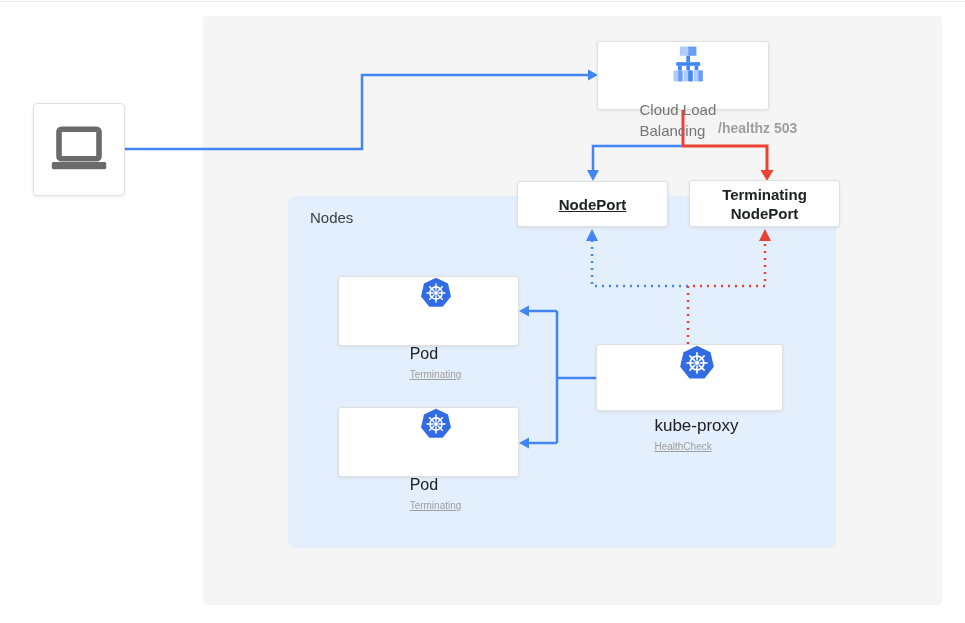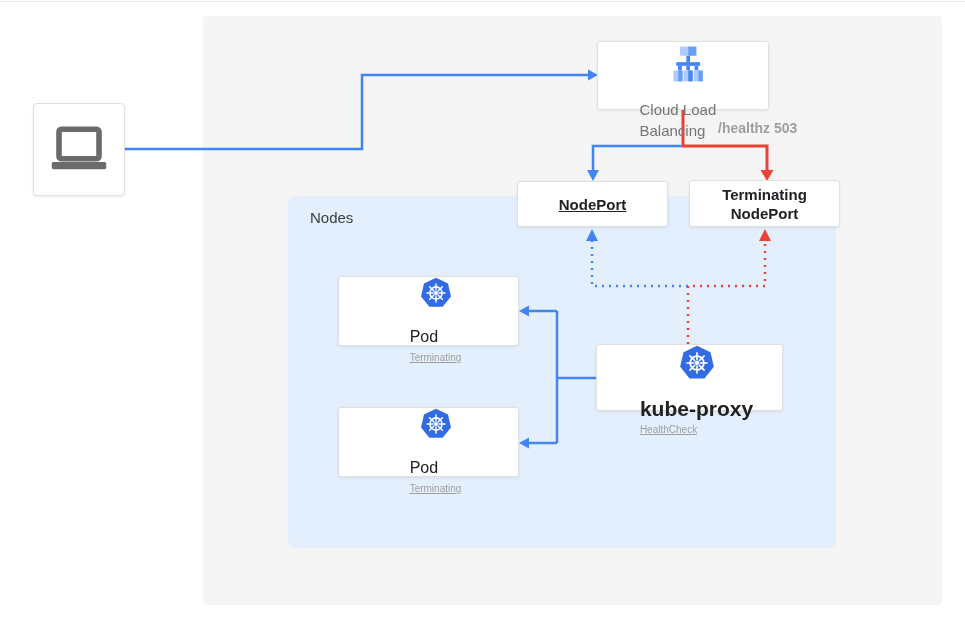--- a/index.html
+++ b/index.html
@@ -30,27 +30,27 @@
   .laptop-box{left:33px; top:103px; width:92px; height:93px; border-radius:4px;
     display:flex; align-items:center; justify-content:center;}
   .lb-box{left:597px; top:41px; width:172px; height:69px;
     display:flex; align-items:center; padding-left:13px; gap:13px;}
   .lb-text{font-size:15px; color:var(--text-gray); line-height:21px; width:100px;}
   .port-box{display:flex; align-items:center; justify-content:center;
     text-align:center; font-weight:bold; font-size:15px; color:var(--text-bold-dark);
     line-height:19px;}
   .nodeport-box{left:517px; top:181px; width:151px; height:46px;text-decoration:underline;}
   .hc-box{left:689px; top:180px; width:151px; height:47px;}
-  .svc-box{display:flex; align-items:center; padding-left:14px; gap:17px;}
+  .svc-box{display:flex; align-items:center; padding-left:14px; gap:34px;}
   .pod1-box{left:338px; top:276px; width:181px; height:70px;}
   .pod2-box{left:338px; top:407px; width:181px; height:70px;}
   .kp-box{left:596px; top:344px; width:187px; height:67px;}
   .svc-title{font-size:16px; color:var(--text-dark); line-height:22px;}
   .svc-sub{font-size:10px; color:var(--text-muted); line-height:20px;text-decoration:underline;}
-  .kp-box .svc-title{font-size:21px;font-weight:bold;}
+  .kp-box .svc-title{font-size:17px;}
   .healthz{position:absolute; left:697px; top:120px; font-size:14px; font-weight:bold;
     color:var(--text-muted); white-space:nowrap;margin-left:21px;}
   .icon-k8s{width:32px; height:32px; flex:0 0 auto;}
   .kp-box .icon-k8s{width:36px; height:36px;}
   .icon-lb{width:44px; height:44px; flex:0 0 auto;}
   .icon-laptop{width:64px; height:52px;}
 </style>
 </head>
 <body>
 

